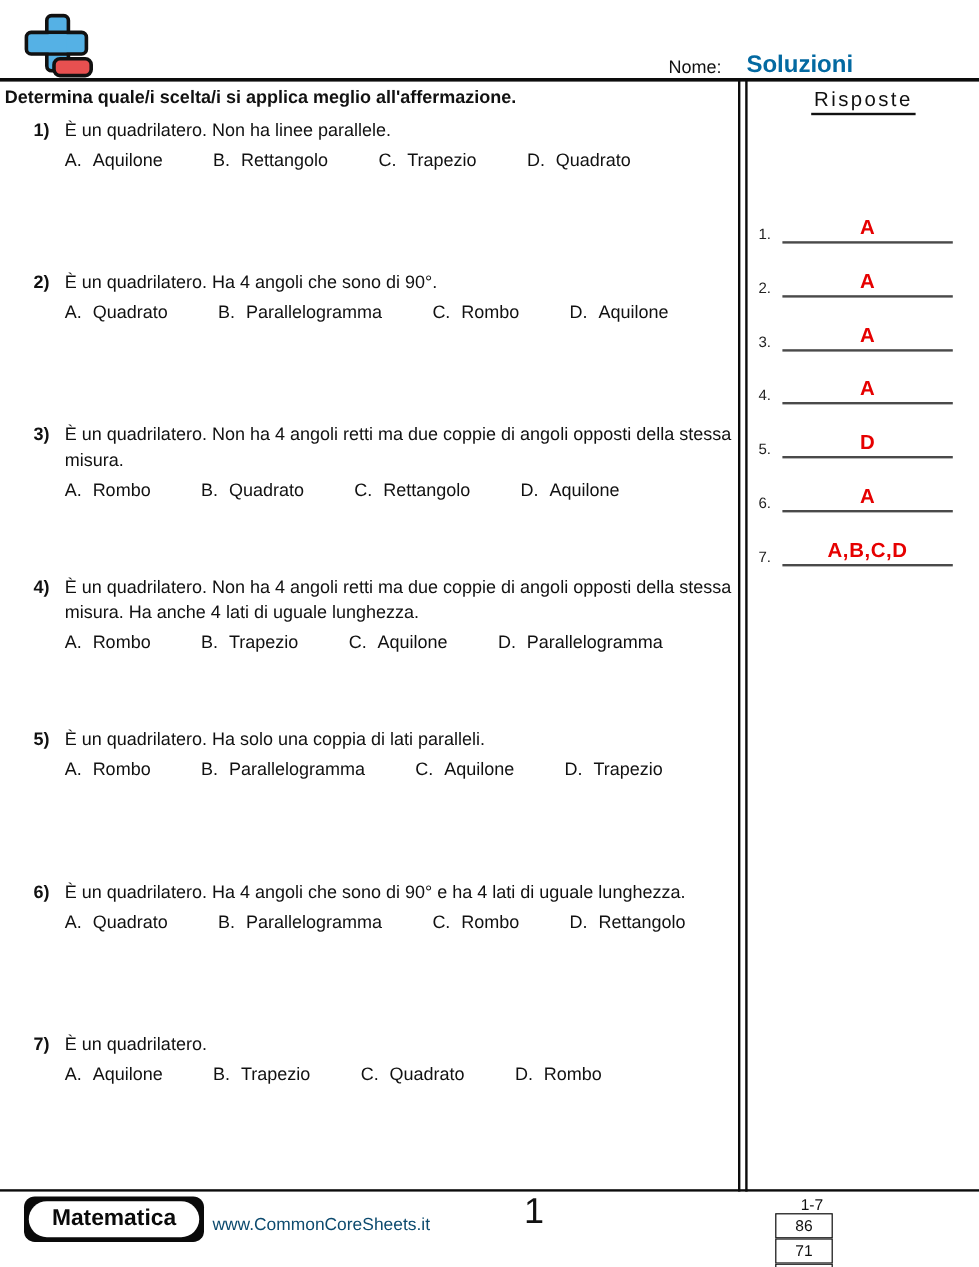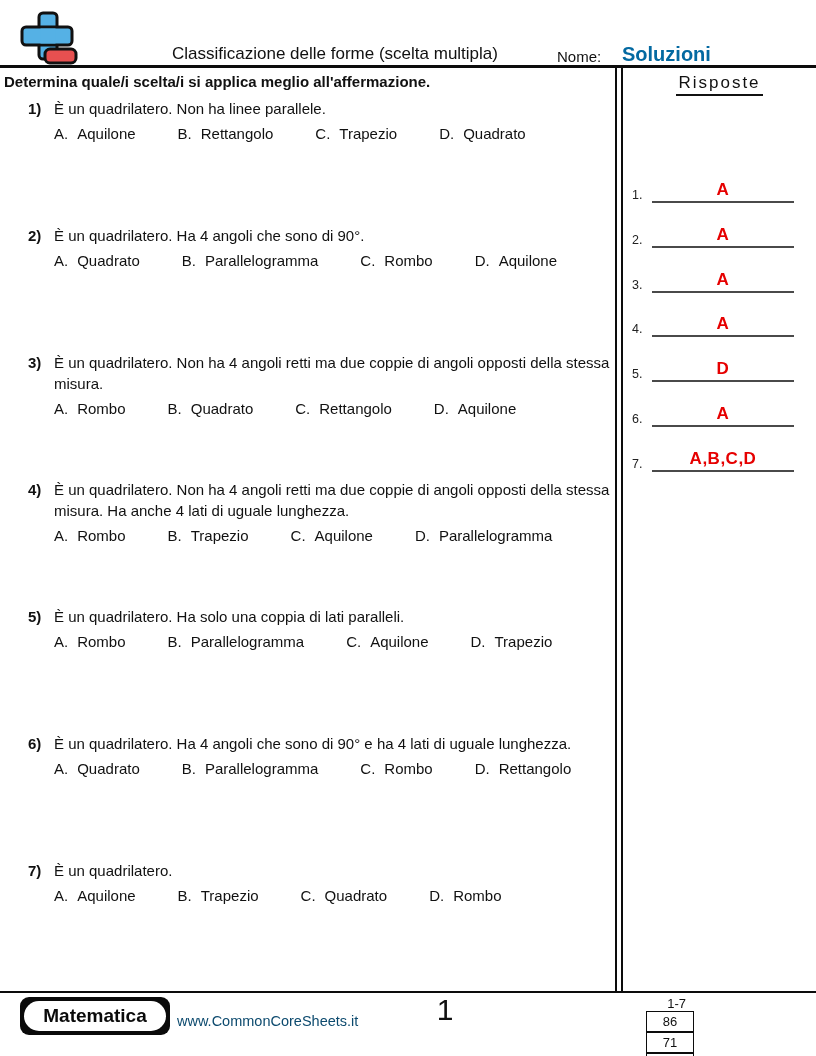--- a/index.html
+++ b/index.html
@@ -86,21 +86,20 @@
 
 <div class="page">
 
   <svg class="logo" viewBox="0 0 62 57" xmlns="http://www.w3.org/2000/svg">
     <rect x="21" y="2" width="18" height="46" rx="4" fill="#55b1e5" stroke="#111" stroke-width="3"></rect>
     <rect x="4" y="16" width="50" height="18" rx="4" fill="#55b1e5" stroke="#111" stroke-width="3"></rect>
     <rect x="22.5" y="17.5" width="15" height="15" fill="#55b1e5" stroke="none"></rect>
     <rect x="27" y="38" width="31" height="14" rx="5" fill="#e85050" stroke="#111" stroke-width="3"></rect>
   </svg>
 
-  <div class="page-title">Classificazione delle forme (scelta multipla)</div>
   <div class="name-label">Nome:</div>
   <div class="name-value">Soluzioni</div>
   <div class="header-rule"></div>
   <div class="instruction">Determina quale/i scelta/i si applica meglio all'affermazione.</div>
 
   <div class="double-vline"></div>
   <div class="footer-rule"></div>
 
   <div class="q" style="top:98px">
     <div class="q-row">

